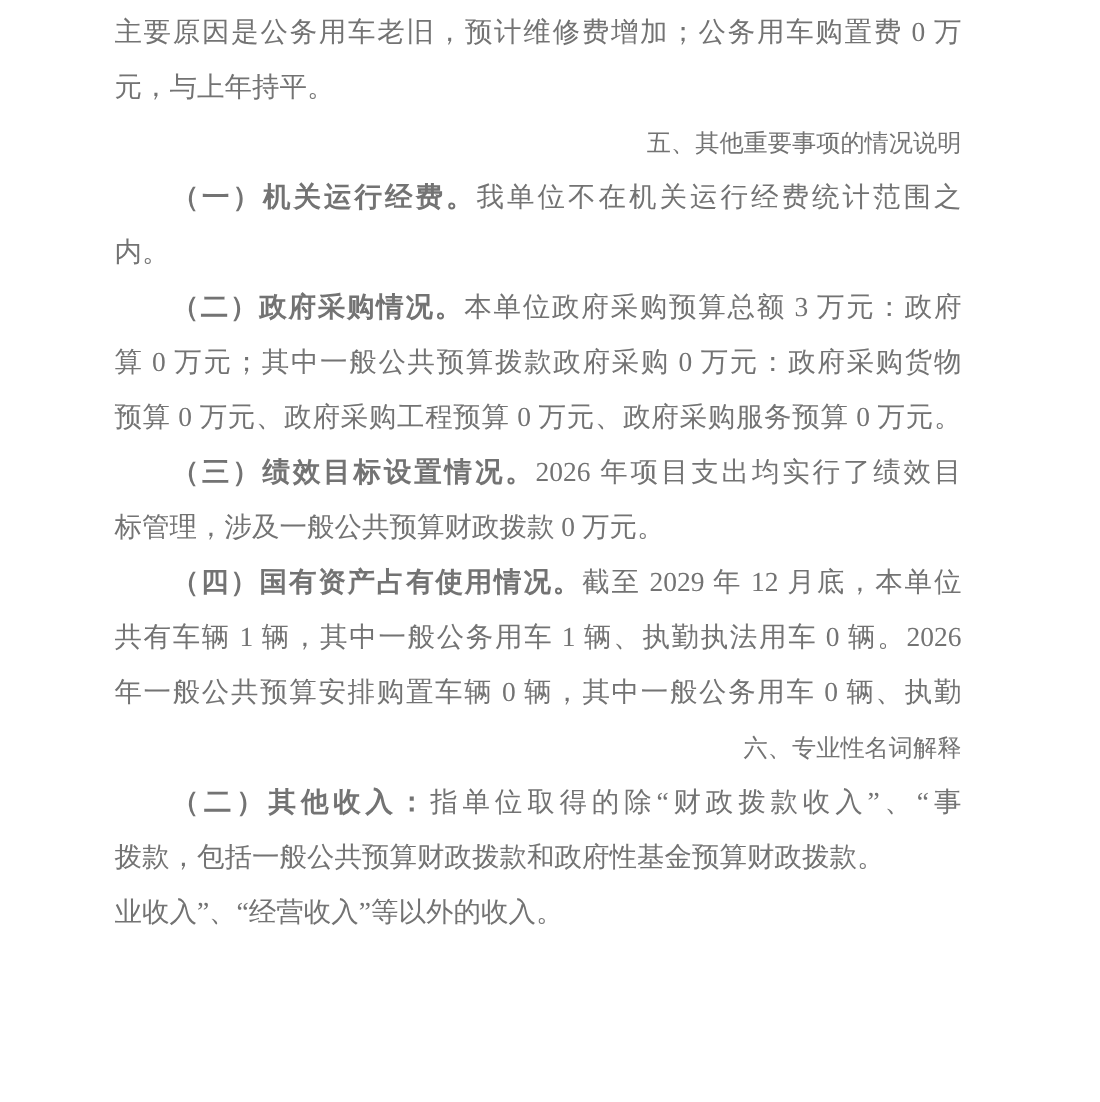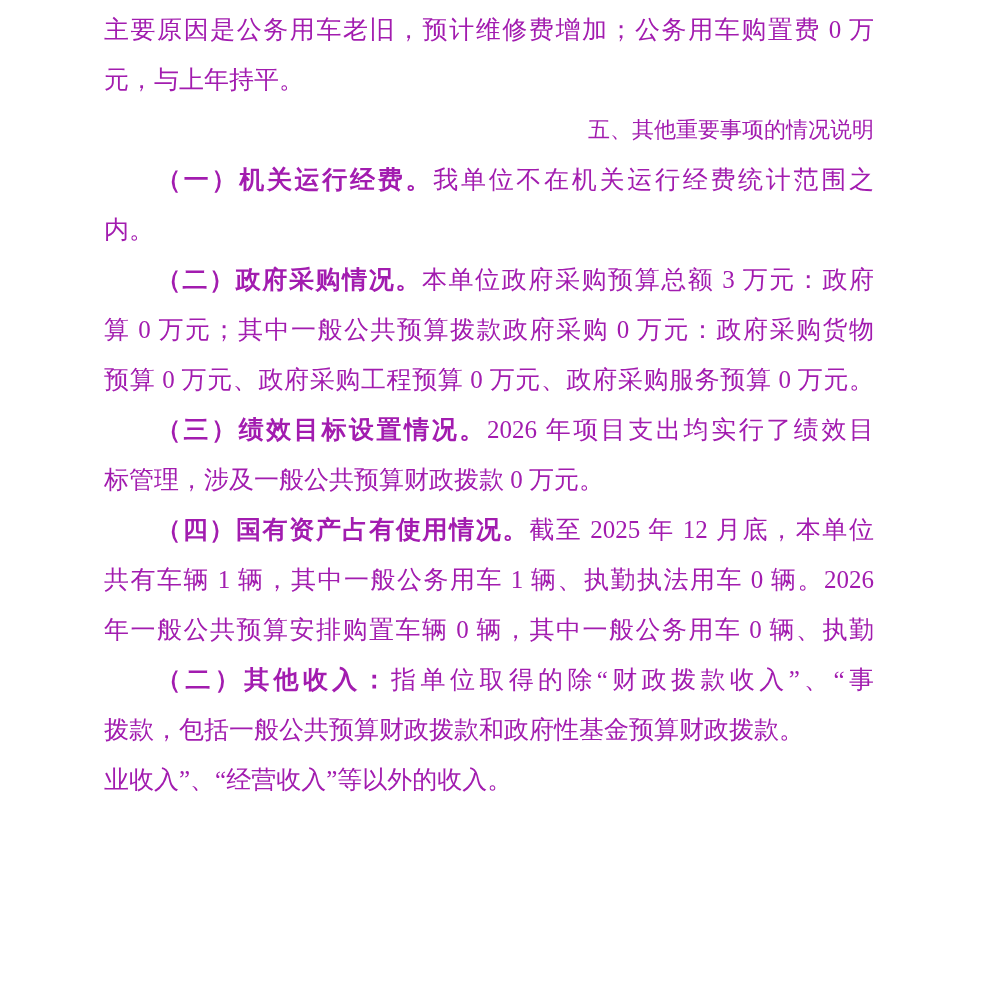--- a/index.html
+++ b/index.html
@@ -20,21 +20,21 @@
     font-family: "Liberation Serif", "DejaVu Serif", serif;
   }
   .line {
     margin: 0;
     padding: 0;
     height: 50px;
     line-height: 50px;
     font-size: 25px;
     font-weight: normal;
     white-space: nowrap;
-    color: #a21caf;
+    color: #737373;
   }
   
   .just {
     white-space: normal;
     text-align: justify;
     text-align-last: justify;
     text-justify: inter-character;
   }
   
   .end {
@@ -70,27 +70,28 @@
 
 
   <p class="line just"><span class="t">算 0 万元；其中一般公共预算拨款政府采购 0 万元：政府采购货物</span></p>
 
   <p class="line just"><span class="t">预算 0 万元、政府采购工程预算 0 万元、政府采购服务预算 0 万元。</span></p>
 
   <p class="line just indent"><span class="lead">（三）绩效目标设置情况。</span><span class="t">2026 年项目支出均实行了绩效目</span></p>
 
   <p class="line end"><span class="t">标管理，涉及一般公共预算财政拨款 0 万元。</span></p>
 
-  <p class="line just indent"><span class="lead">（四）国有资产占有使用情况。</span><span class="t">截至 2025 年 12 月底，本单位</span></p>
+  <p class="line just indent"><span class="lead">（四）国有资产占有使用情况。</span><span class="t">截至 2029 年 12 月底，本单位</span></p>
 
   <p class="line just"><span class="t">共有车辆 1 辆，其中一般公务用车 1 辆、执勤执法用车 0 辆。2026</span></p>
 
   <p class="line just"><span class="t">年一般公共预算安排购置车辆 0 辆，其中一般公务用车 0 辆、执勤</span></p>
 
 
+  <h2 class="line heading"><span class="t">六、专业性名词解释</span></h2>
 
 
   <p class="line just indent"><span class="lead">（二）其他收入：</span><span class="t">指单位取得的除“财政拨款收入”、“事</span></p>
 
   <p class="line end"><span class="t">拨款，包括一般公共预算财政拨款和政府性基金预算财政拨款。</span></p>
 
   <p class="line end"><span class="t">业收入”、“经营收入”等以外的收入。</span></p>
 
 </main>
 

